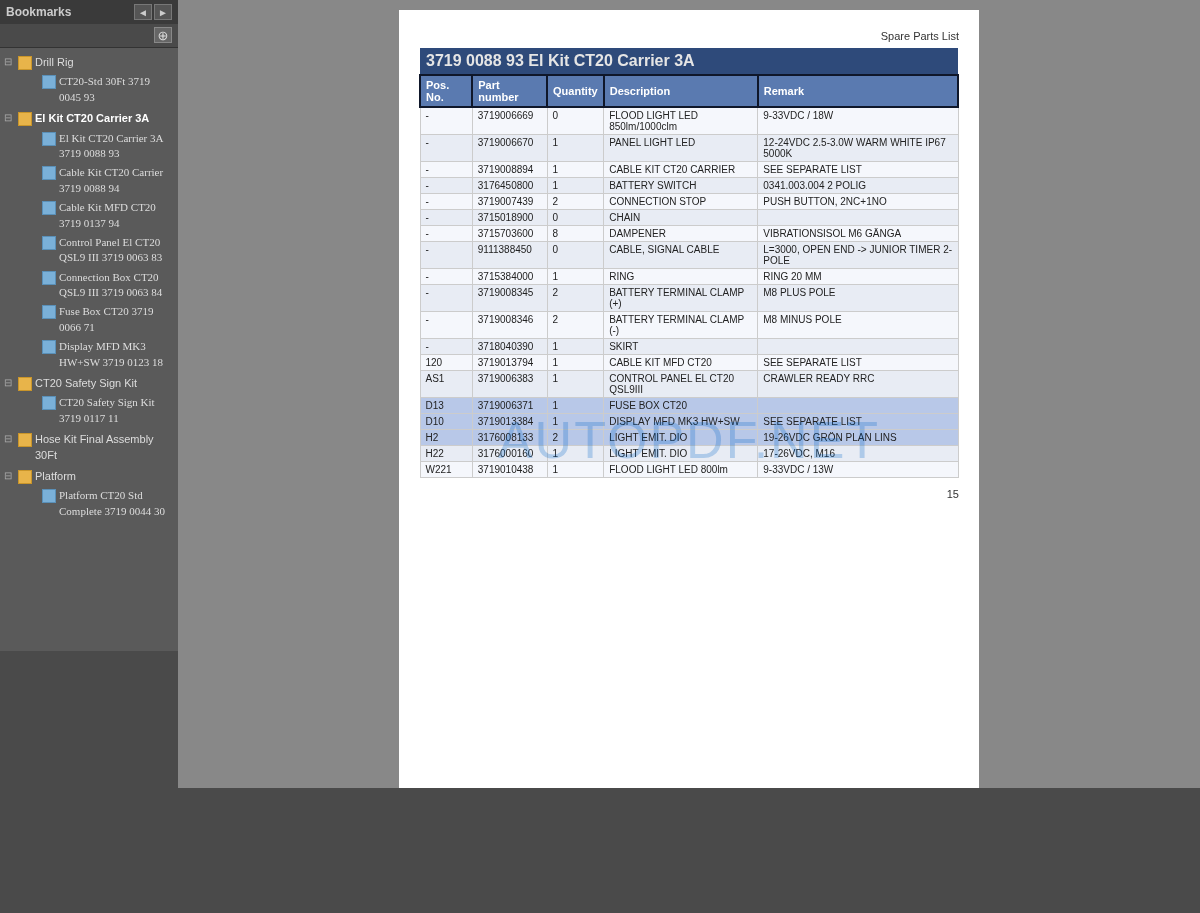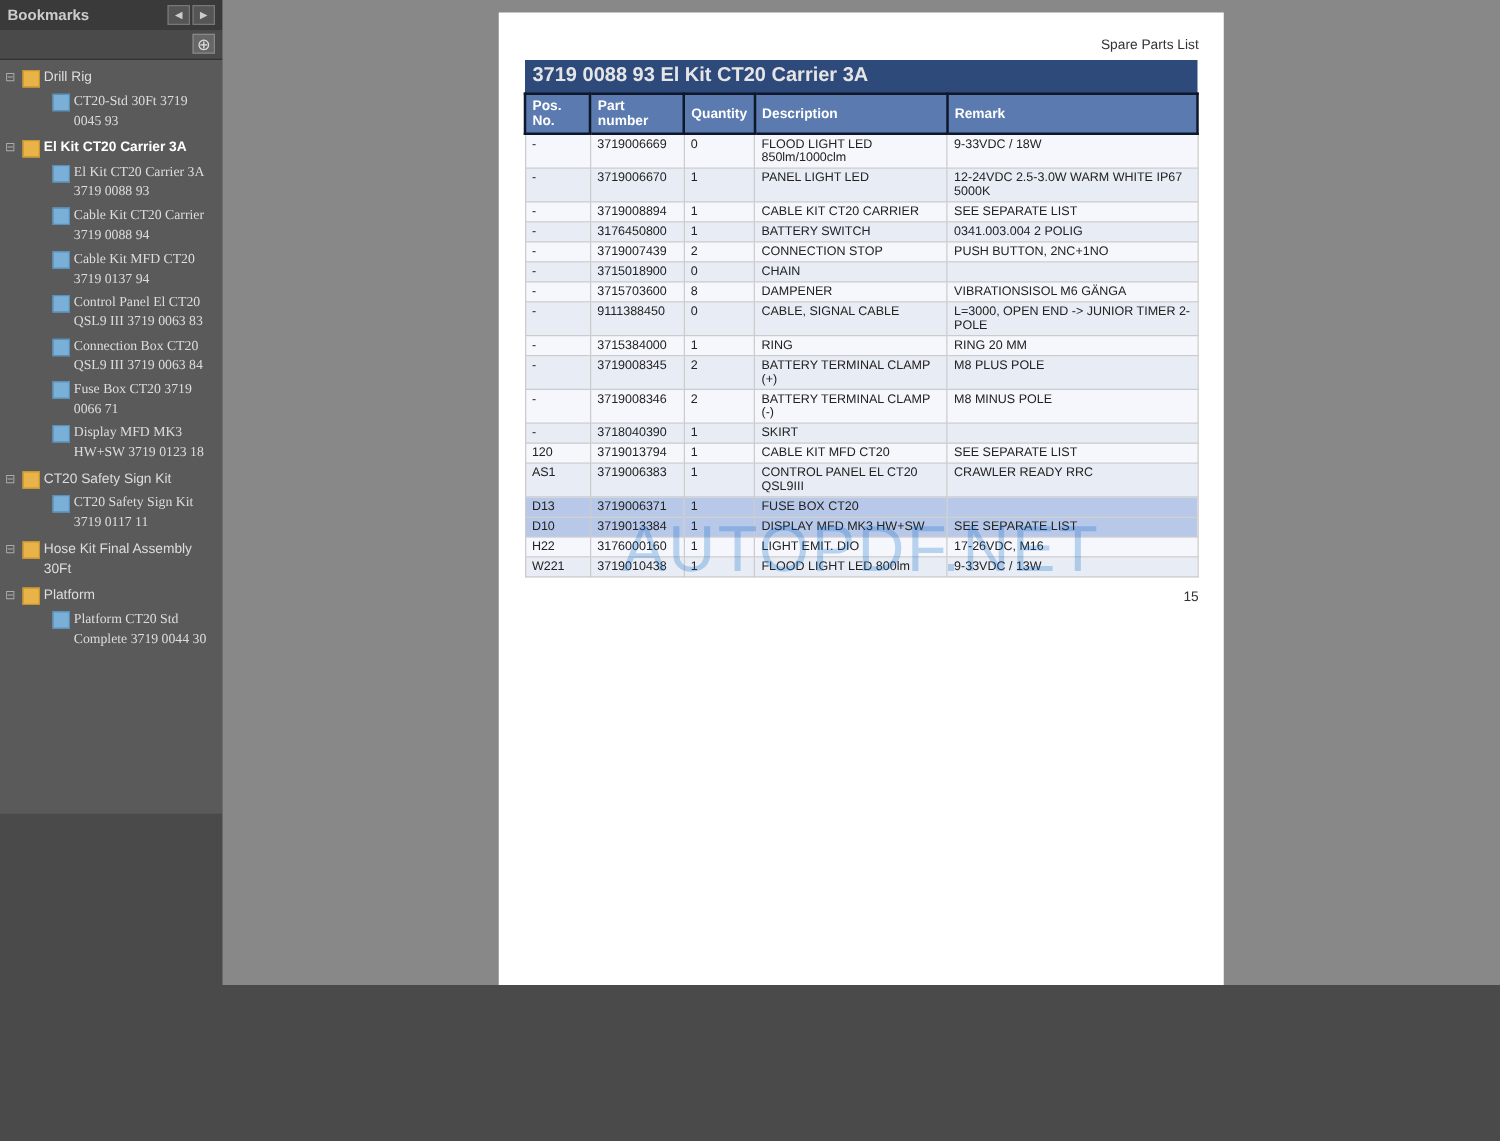--- a/index.html
+++ b/index.html
@@ -469,20 +469,27 @@
             <td>FUSE BOX CT20</td>
             <td></td>
           </tr>
           <tr class="row-highlight">
             <td>D10</td>
             <td>3719013384</td>
             <td>1</td>
             <td>DISPLAY MFD MK3 HW+SW</td>
             <td>SEE SEPARATE LIST</td>
           </tr>
+          <tr class="row-highlight">
+            <td>H2</td>
+            <td>3176008133</td>
+            <td>2</td>
+            <td>LIGHT EMIT. DIO</td>
+            <td>19-26VDC GRÖN PLAN LINS</td>
+          </tr>
           <tr>
             <td>H22</td>
             <td>3176000160</td>
             <td>1</td>
             <td>LIGHT EMIT. DIO</td>
             <td>17-26VDC, M16</td>
           </tr>
           <tr>
             <td>W221</td>
             <td>3719010438</td>

